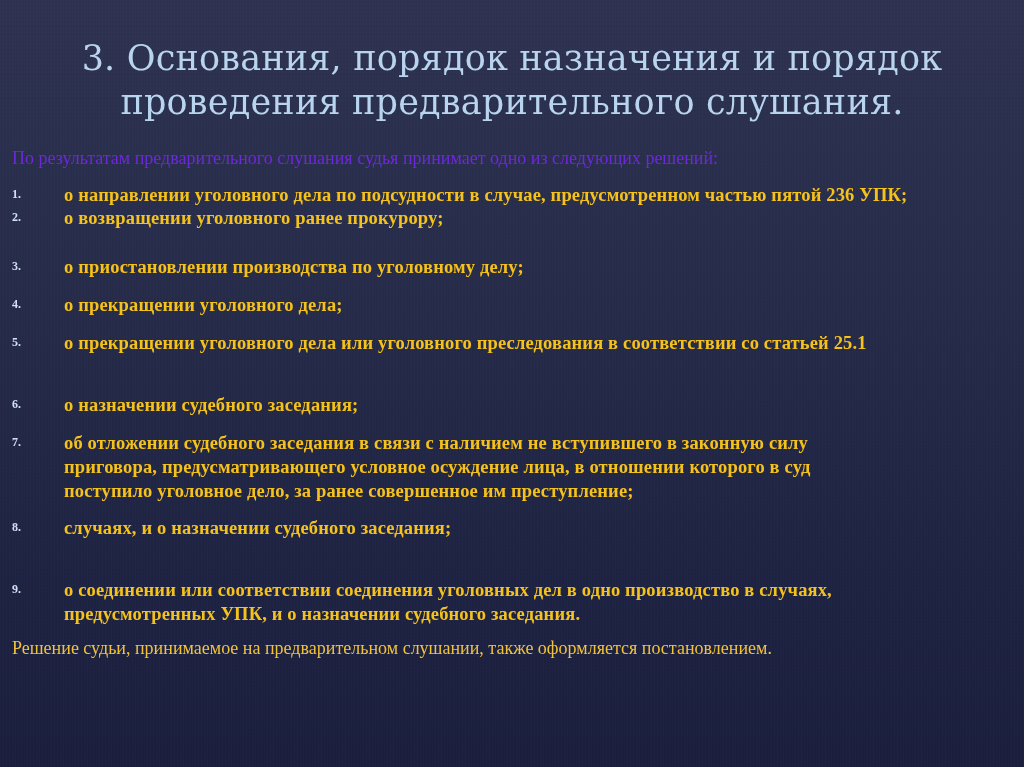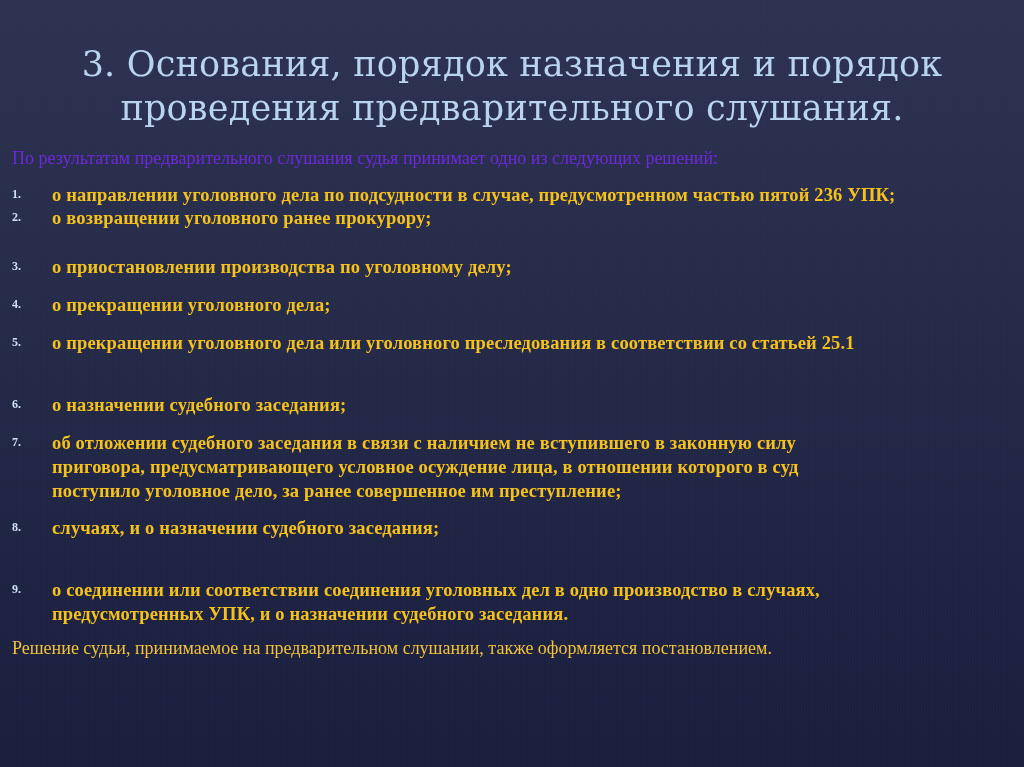--- a/index.html
+++ b/index.html
@@ -10,21 +10,21 @@
     font-family: "DejaVu Serif", "Liberation Serif", serif;
   }
   .slide { position: absolute; inset: 0; }
   .texture {
     position: absolute; inset: 0; pointer-events: none;
     background-image:
       repeating-linear-gradient(90deg, rgba(255,255,255,0.012) 0 1px, transparent 1px 3px),
       repeating-linear-gradient(0deg, rgba(0,0,0,0.03) 0 1px, transparent 1px 4px);
   }
   .title {
-    position: absolute; left: 0; right: 0; top: 42px;
+    position: absolute; left: 0; right: 0; top: 36px;
     text-align: center;
     color: #b8d4ee;
     font-family: "DejaVu Serif", serif;
     font-size: 35px; line-height: 44px;
     font-weight: normal;
     margin: 0;
     letter-spacing: 0.2px;
   }
   .title span { display: block; }
   .intro {
@@ -44,21 +44,21 @@
     font-size: 12px; line-height: 14px;
   }
   .text {
     position: absolute; left: 52px; width: 968px;
     color: #f5c21b;
     font-family: "Liberation Serif", "DejaVu Serif", serif;
     font-weight: bold;
     font-size: 18.5px; line-height: 24px;
     letter-spacing: 0.15px;
   }
-  .text span { display: block; white-space: nowrap; }
+  .text span { display: block; white-space: nowrap; margin-left: 12px; }
   .closing {
     position: absolute; left: 12px; top: 637px;
     color: #f2c23a;
     font-family: "Liberation Serif", "DejaVu Serif", serif;
     font-size: 18px; line-height: 22px;
     margin: 0;
     text-align: right;
   }
 </style>
 </head>

